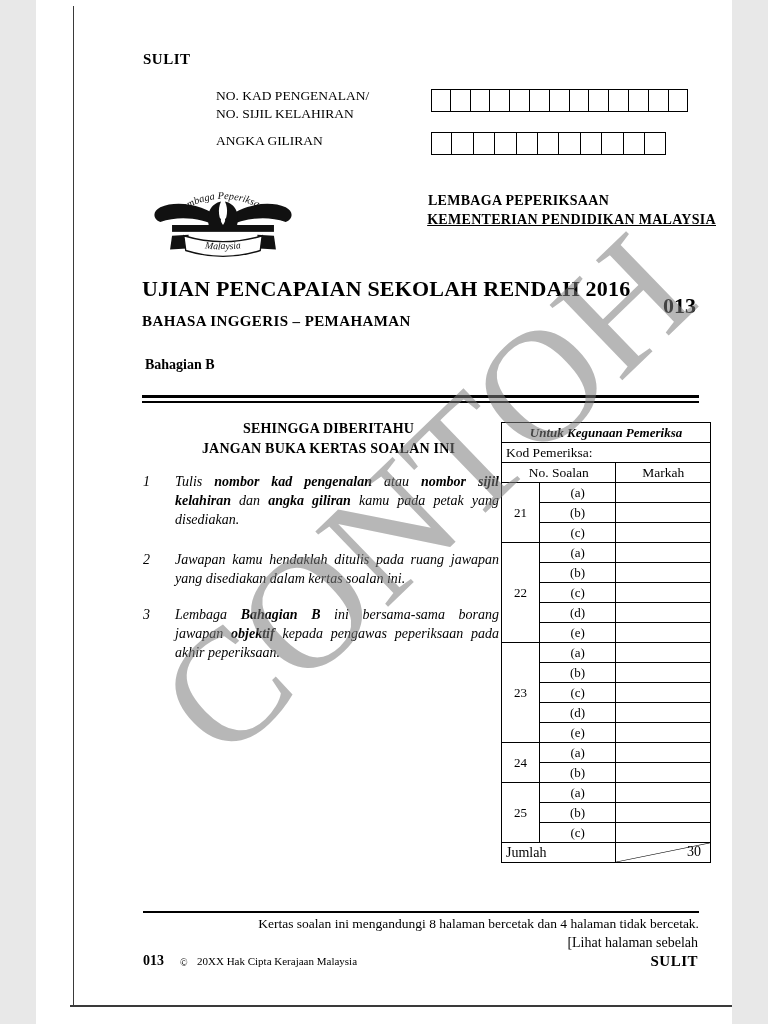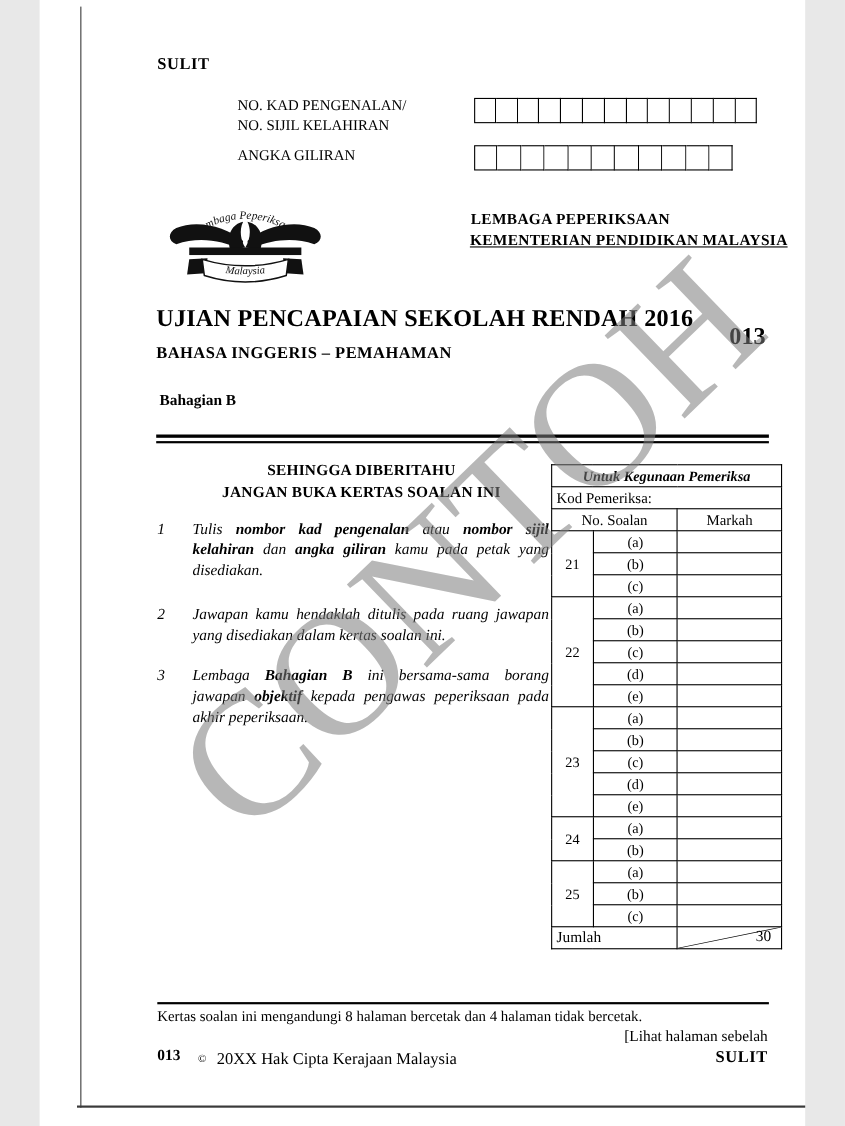--- a/index.html
+++ b/index.html
@@ -59,25 +59,25 @@
   td.jumlah { font-weight:normal; text-align:left; height:45px; font-size:14px; }
   td.total-cell { position:relative; padding:0; height:45px; }
   .diag { position:absolute; left:0; top:0; width:100%; height:100%; display:block; }
   .total-val { position:absolute; right:9px; bottom:3px; font-weight:normal; font-size:14px; }
 
   .watermark { left:35px; top:350px; width:710px; height:290px; display:flex; align-items:center; justify-content:center;
     transform:rotate(-44deg); font-size:160px; line-height:1; opacity:.55; z-index:5; pointer-events:none;
     font-family:"Liberation Serif","DejaVu Serif",serif; }
 
   .foot-rule { left:107px; top:911px; width:556px; height:2px; background:#000; }
-  .page-note { left:107px; top:916px; width:556px; text-align:left; font-size:13.5px; }
+  .page-note { left:107px; top:916px; width:556px; text-align:right; font-size:13.5px; }
   .see-overleaf { left:362px; top:935px; width:300px; text-align:right; font-size:14px; }
   .foot-code { left:107px; top:953px; font-size:14px; font-weight:bold; }
   .foot-copy-sym { left:144px; top:957px; font-size:10px; }
-  .foot-copy { left:161px; top:955px; font-size:15px; }
+  .foot-copy { left:161px; top:955px; font-size:11px; }
   .sulit-bottom { left:560px; top:953px; width:102px; text-align:right; font-weight:bold; font-size:15px; letter-spacing:.5px; }
 </style>
 </head>
 <body>
 
 <div class="page">
 
   <div class="abs scan-left"></div>
   <div class="abs scan-bottom"></div>
 

